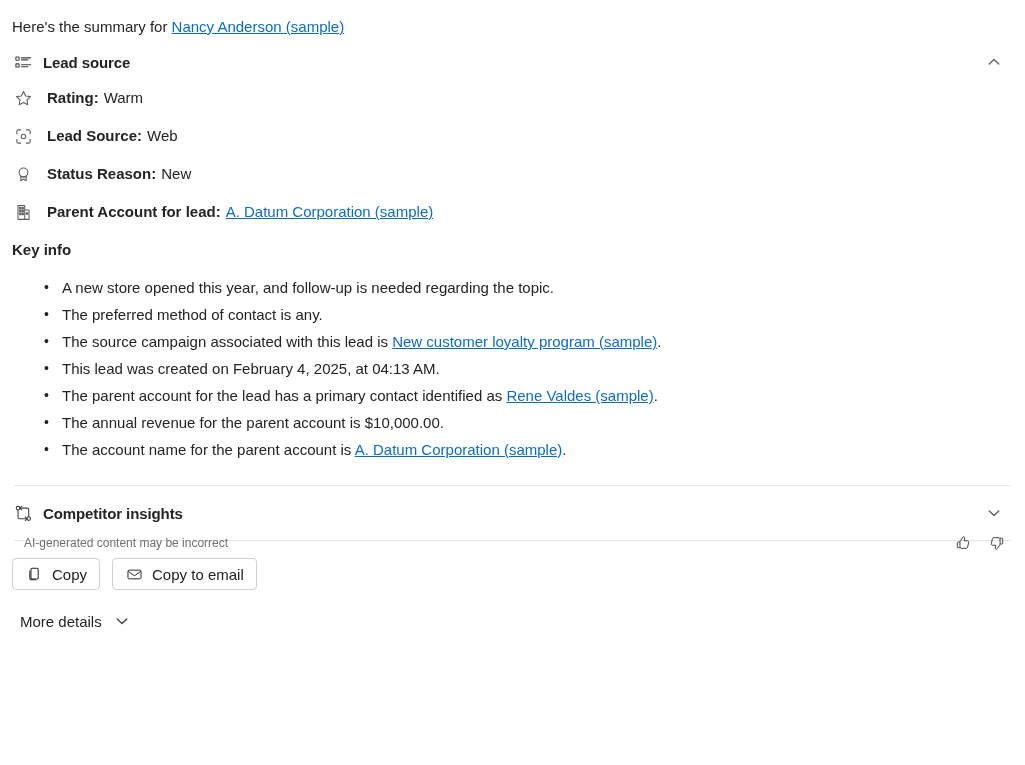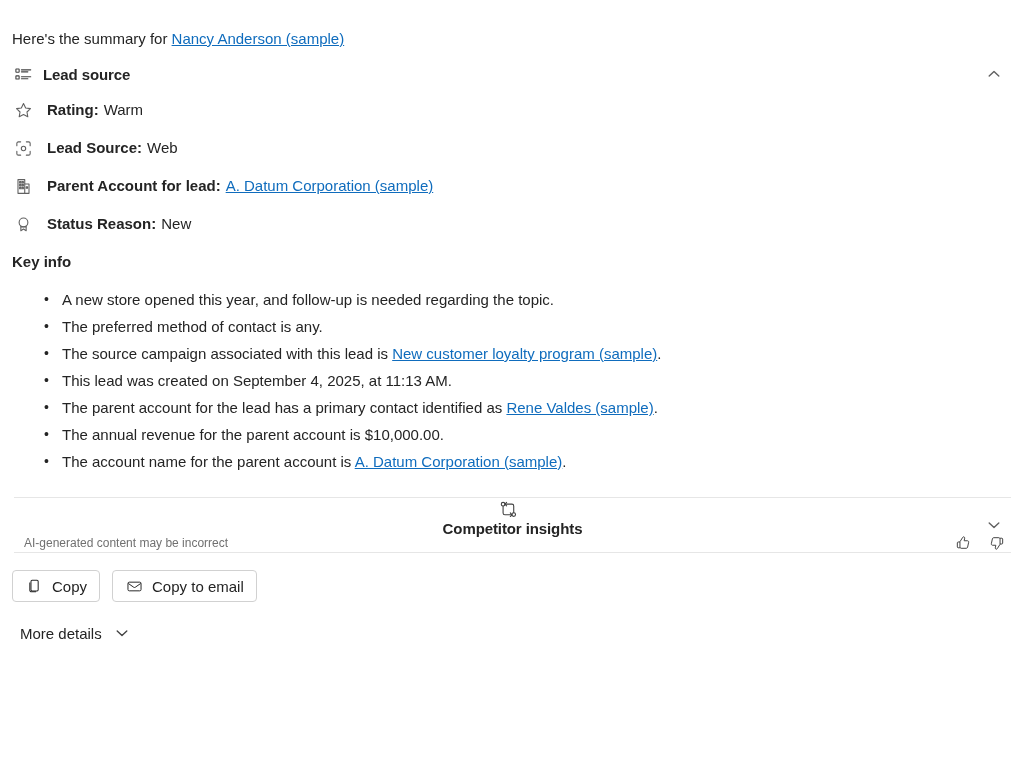--- a/index.html
+++ b/index.html
@@ -12,21 +12,21 @@
     width: 1025px;
     height: 765px;
     font-family: "Liberation Sans", sans-serif;
     color: #242424;
     overflow: hidden;
   }
   .panel {
     width: 1025px;
     height: 564px;
     position: relative;
-    padding: 16px 12px;
+    padding: 4px 12px;
   }
 
   
   .intro {
     font-size: 15px;
     line-height: 20px;
     color: #242424;
     padding-top: 13px;
     padding-left: 0px;
   }
@@ -268,69 +268,69 @@
       <svg width="19" height="19" viewBox="0 0 20 20" fill="none" stroke="currentColor" stroke-width="1.15" stroke-linecap="round">
         <path d="M3 7V4.6a1.6 1.6 0 011.6-1.6H7"></path>
         <path d="M13 3h2.4A1.6 1.6 0 0117 4.6V7"></path>
         <path d="M17 13v2.4a1.6 1.6 0 01-1.6 1.6H13"></path>
         <path d="M7 17H4.6A1.6 1.6 0 013 15.4V13"></path>
         <circle cx="10" cy="10" r="2.3"></circle>
       </svg>
     </span>
     <span class="attr-label">Lead Source:</span>
     <span class="attr-value">Web</span>
+  </div>
+
+  <div class="attr-row">
+    <span class="attr-icon">
+      <svg width="19" height="19" viewBox="0 0 20 20" fill="none" stroke="currentColor" stroke-width="1.15" stroke-linejoin="round">
+        <circle cx="10" cy="7.8" r="4.6"></circle>
+        <path d="M7.2 11.4v5.2l2.8-1.9 2.8 1.9v-5.2"></path>
+        <line x1="7.2" y1="12.6" x2="12.8" y2="12.6"></line>
+      </svg>
+    </span>
+    <span class="attr-label">Status Reason:</span>
+    <span class="attr-value">New</span>
   </div>
 
   <div class="attr-row">
     <span class="attr-icon">
       <svg width="19" height="19" viewBox="0 0 20 20" fill="none" stroke="currentColor" stroke-width="1.15" stroke-linejoin="round">
         <path d="M4.2 2.8h7.1v14.4H4.2z"></path>
         <path d="M11.3 7.4h4.5v9.8h-4.5"></path>
         <rect x="5.9" y="4.7" width="1.5" height="1.5"></rect>
         <rect x="8.4" y="4.7" width="1.5" height="1.5"></rect>
         <rect x="5.9" y="7.8" width="1.5" height="1.5"></rect>
         <rect x="8.4" y="7.8" width="1.5" height="1.5"></rect>
         <rect x="5.9" y="10.9" width="1.5" height="1.5"></rect>
         <rect x="8.4" y="10.9" width="1.5" height="1.5"></rect>
         <rect x="12.8" y="10.4" width="1.5" height="1.5"></rect>
       </svg>
     </span>
     <span class="attr-label">Parent Account for lead:</span>
     <a class="link attr-value">A. Datum Corporation (sample)</a>
   </div>
 
-  <div class="attr-row">
-    <span class="attr-icon">
-      <svg width="19" height="19" viewBox="0 0 20 20" fill="none" stroke="currentColor" stroke-width="1.15" stroke-linejoin="round">
-        <circle cx="10" cy="7.8" r="4.6"></circle>
-        <path d="M7.2 11.4v5.2l2.8-1.9 2.8 1.9v-5.2"></path>
-        <line x1="7.2" y1="12.6" x2="12.8" y2="12.6"></line>
-      </svg>
-    </span>
-    <span class="attr-label">Status Reason:</span>
-    <span class="attr-value">New</span>
-  </div>
-
   
   <div class="keyinfo-title">Key info</div>
   <ul class="keyinfo-list" id="keyinfo-list">
       <li><span>A new store opened this year, and follow-up is needed regarding the topic.</span></li>
       <li><span>The preferred method of contact is any.</span></li>
       <li><span>The source campaign associated with this lead is </span><a class="link">New customer loyalty program (sample)</a><span>.</span></li>
-      <li><span>This lead was created on September 4, 2025, at 11:13 AM.</span></li>
+      <li><span>This lead was created on February 4, 2025, at 04:13 AM.</span></li>
       <li><span>The parent account for the lead has a primary contact identified as </span><a class="link">Rene Valdes (sample)</a><span>.</span></li>
       <li><span>The annual revenue for the parent account is $10,000.00.</span></li>
       <li><span>The account name for the parent account is </span><a class="link">A. Datum Corporation (sample)</a><span>.</span></li>
     </ul>
 
   
   <div class="divider div-top"></div>
 
   
-  <div class="section-header" style="height:54px;margin-top:0;flex-direction:column;">
+  <div class="section-header" style="height:54px;margin-top:0;">
     <span class="sec-icon">
       <svg width="19" height="19" viewBox="0 0 20 20" fill="none" stroke="currentColor" stroke-width="1.15" stroke-linecap="round" stroke-linejoin="round">
         <circle cx="4.3" cy="4.4" r="1.9"></circle>
         <circle cx="15.5" cy="15.3" r="1.9"></circle>
         <path d="M4.3 6.3v7.4c0 1.1.9 1.9 1.9 1.9h7.3"></path>
         <polyline points="11.9,13.6 13.6,15.6 11.9,17.4"></polyline>
         <path d="M15.5 13.4V6.2c0-1.1-.9-1.9-1.9-1.9H6.3"></path>
         <polyline points="8,6.2 6.2,4.3 8,2.5"></polyline>
       </svg>
     </span>

